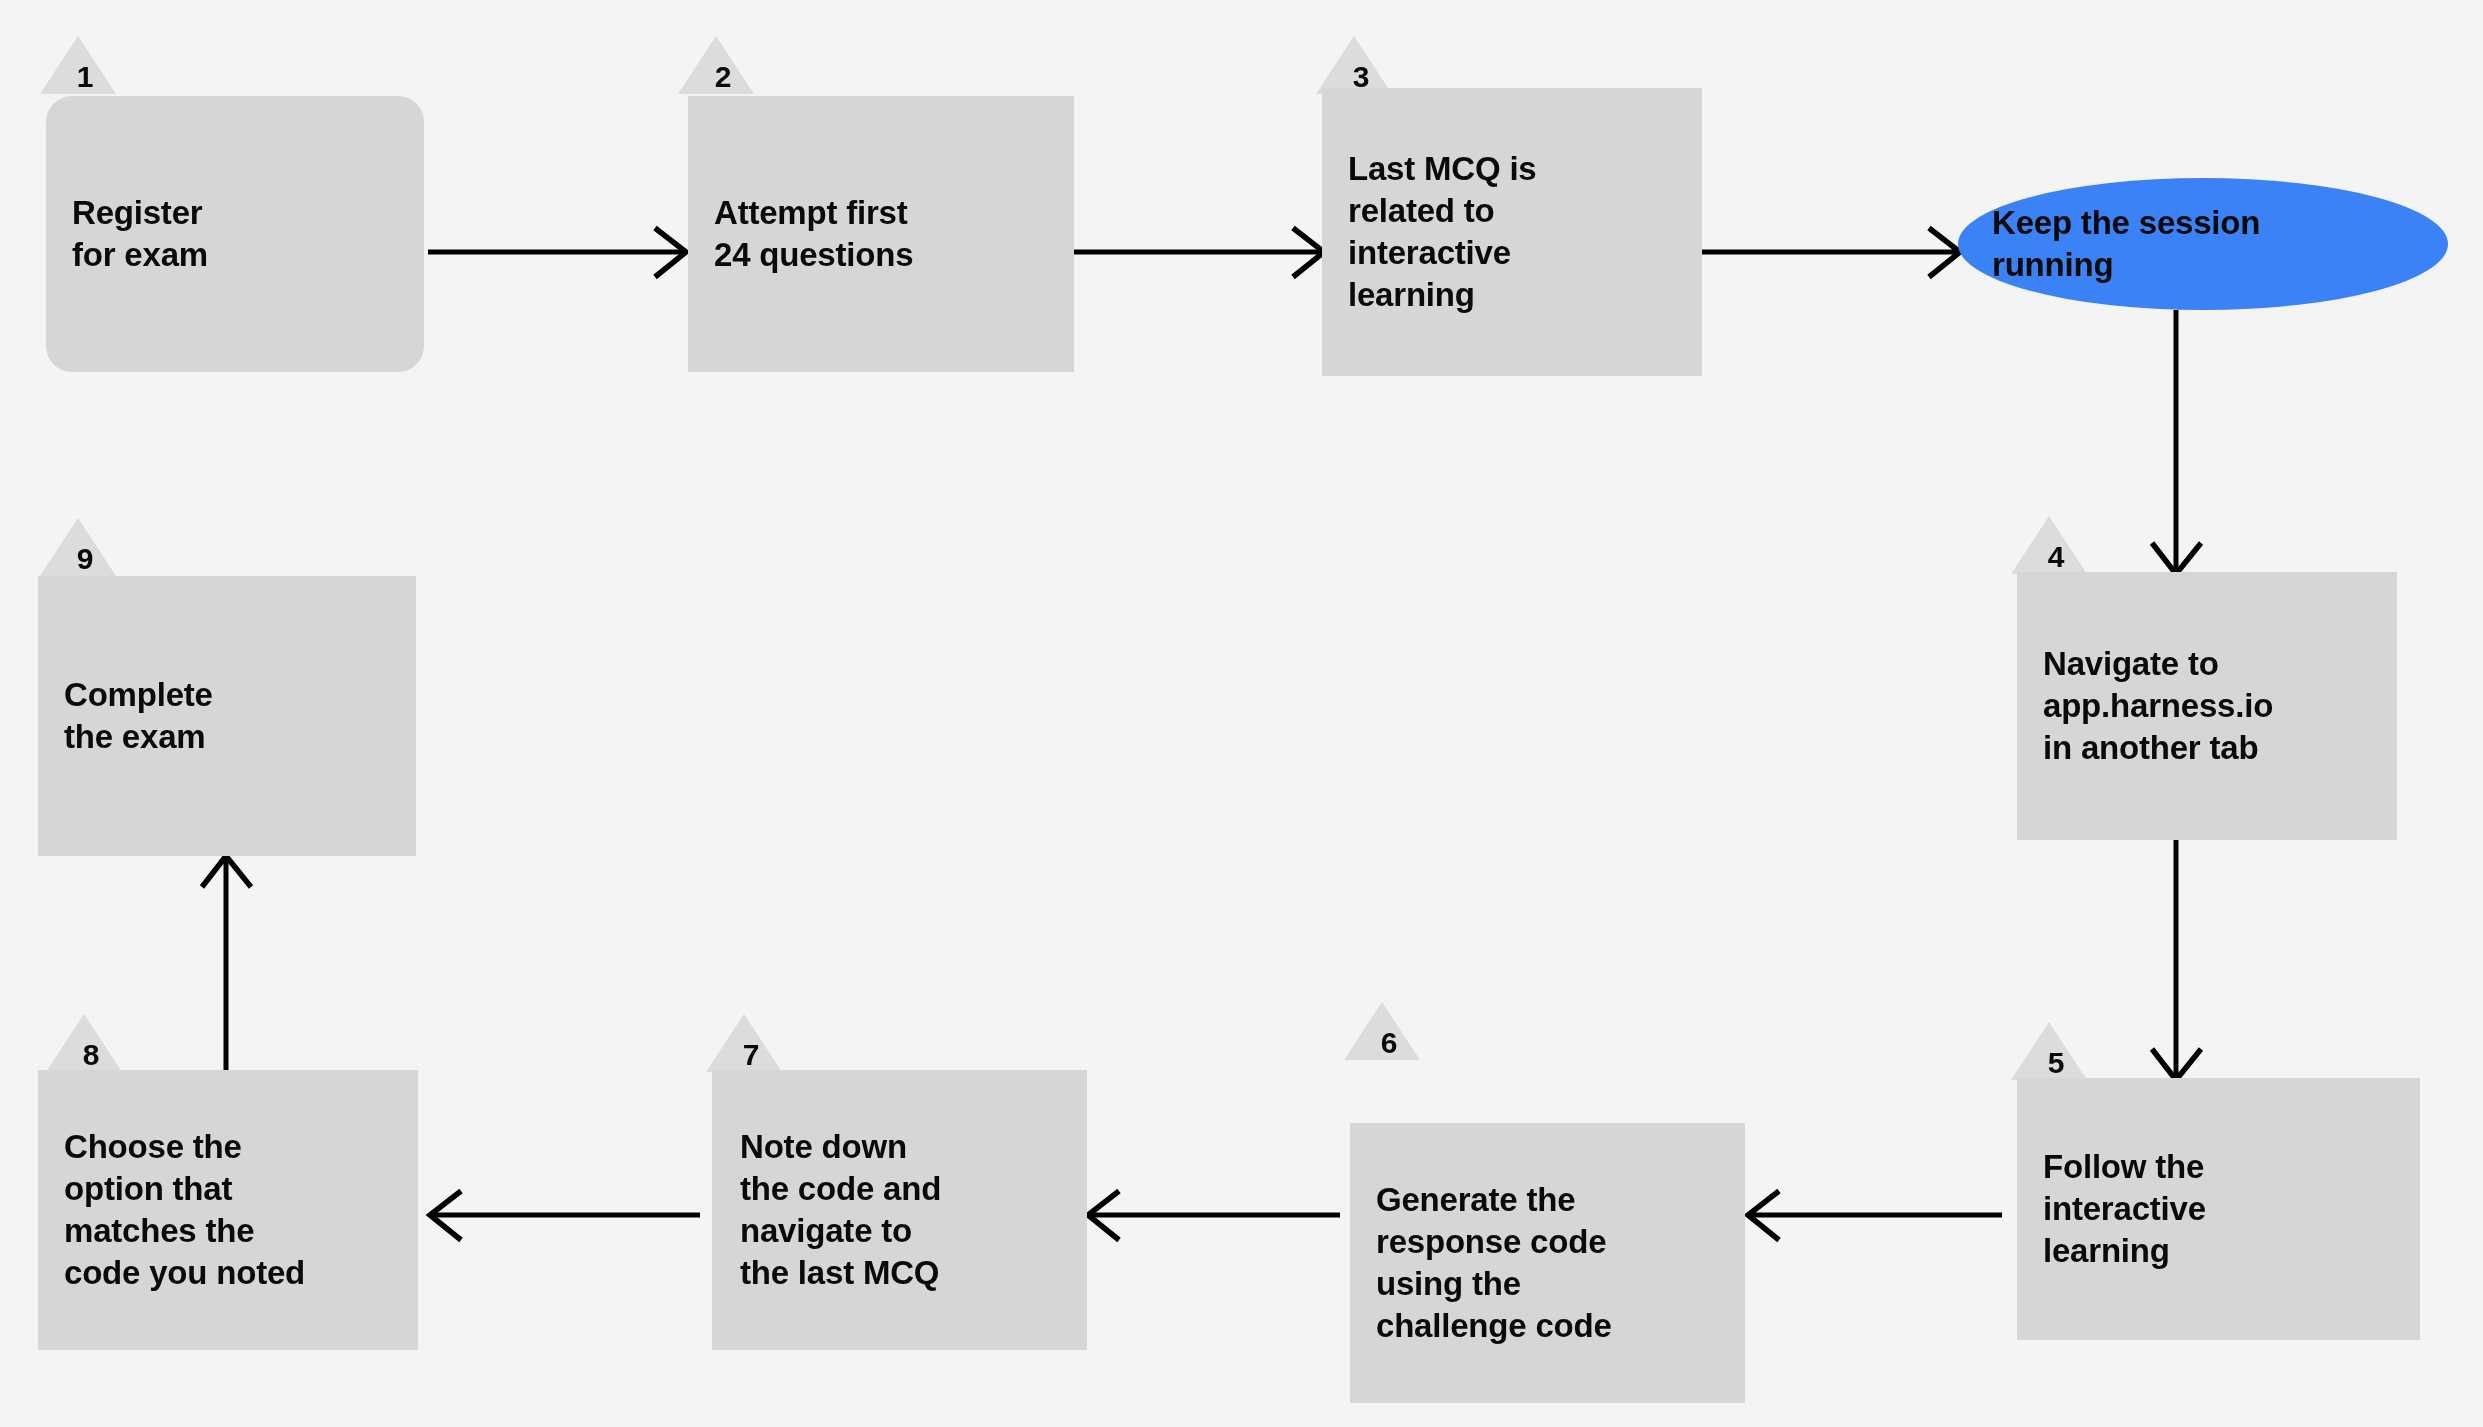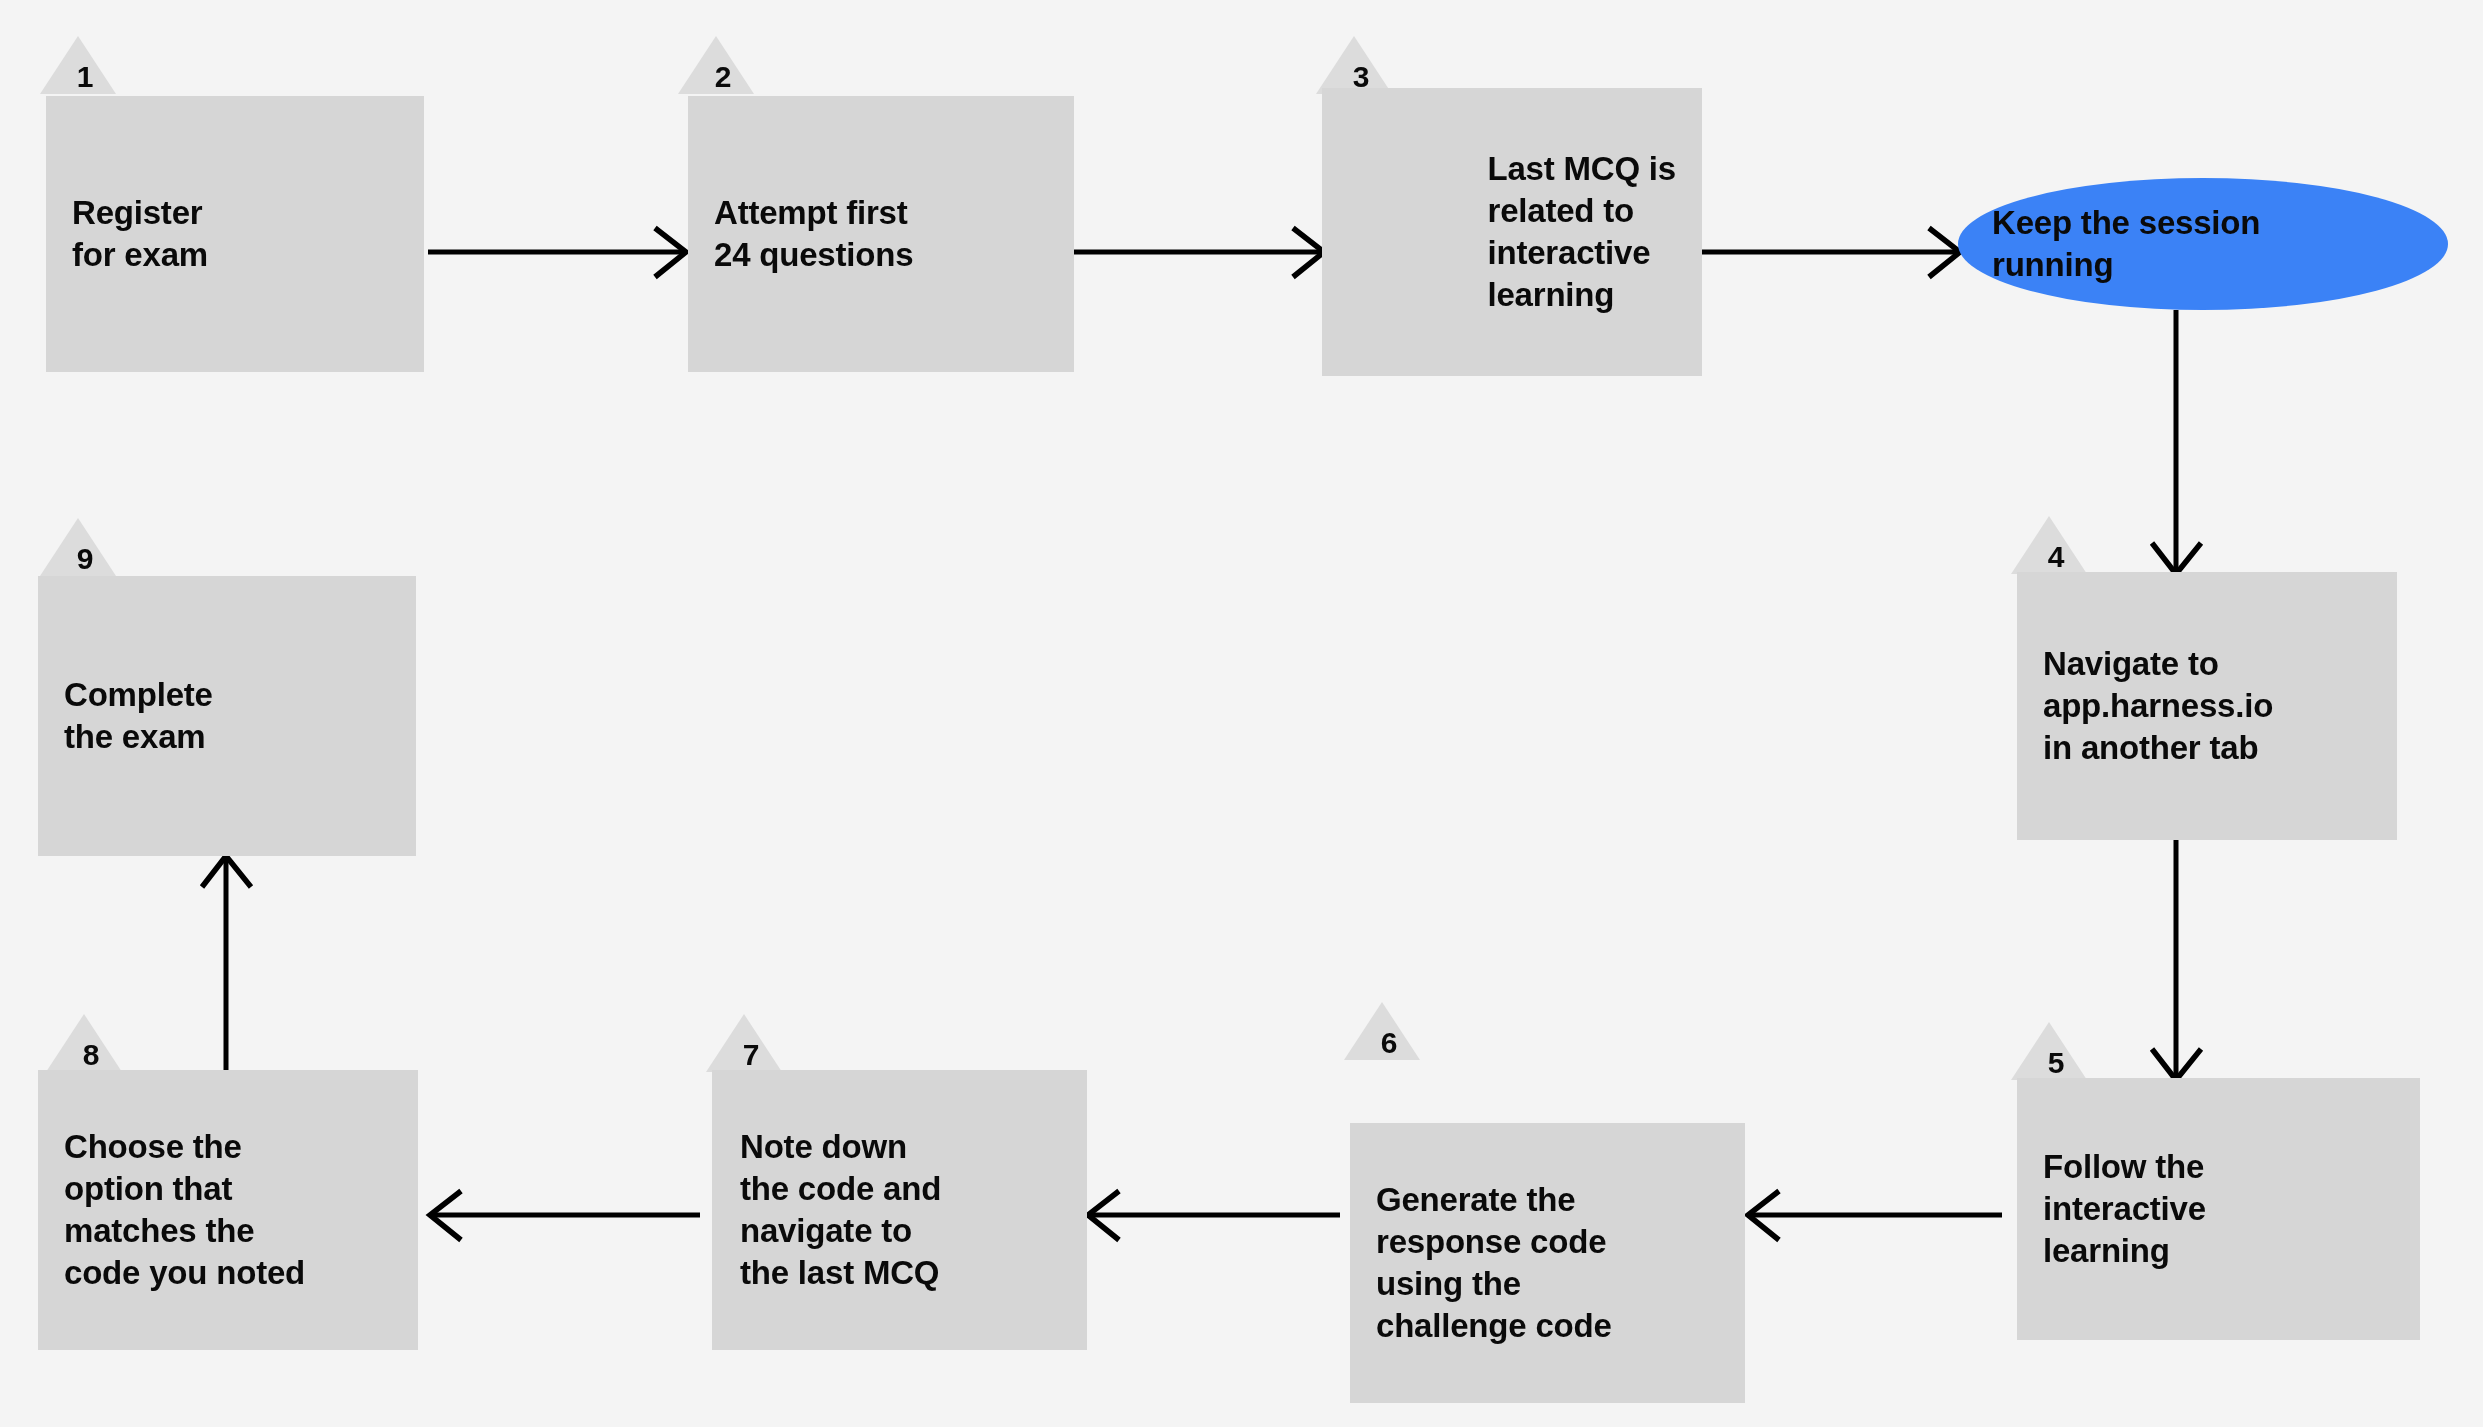--- a/index.html
+++ b/index.html
@@ -147,39 +147,39 @@
     <g>
       <line class="arrow-line" x1="226" y1="1078" x2="226" y2="858"></line>
       <polyline class="arrow-head" points="202,887 226,856 251,887"></polyline>
     </g>
   </svg>
 
   <div class="badge" style="left:40px; top:36px;">
     <div class="tri"></div>
     <div class="num">1</div>
   </div>
-  <div class="node" style="left:46px; top:96px; width:378px; height:276px;">
+  <div class="node" style="left:46px; top:96px; width:378px; height:276px;border-radius:26px;">
     <div class="node-label">Register
 for exam</div>
   </div>
 
   <div class="badge" style="left:678px; top:36px;">
     <div class="tri"></div>
     <div class="num">2</div>
   </div>
   <div class="node" style="left:688px; top:96px; width:386px; height:276px;">
     <div class="node-label">Attempt first
 24 questions</div>
   </div>
 
   <div class="badge" style="left:1316px; top:36px;">
     <div class="tri"></div>
     <div class="num">3</div>
   </div>
-  <div class="node" style="left:1322px; top:88px; width:380px; height:288px;justify-content:flex-end;">
+  <div class="node" style="left:1322px; top:88px; width:380px; height:288px;">
     <div class="node-label">Last MCQ is
 related to
 interactive
 learning</div>
   </div>
 
   <div class="node ellipse" style="left:1958px; top:178px; width:490px; height:132px;">
     <div class="node-label">Keep the session
 running</div>
   </div>

